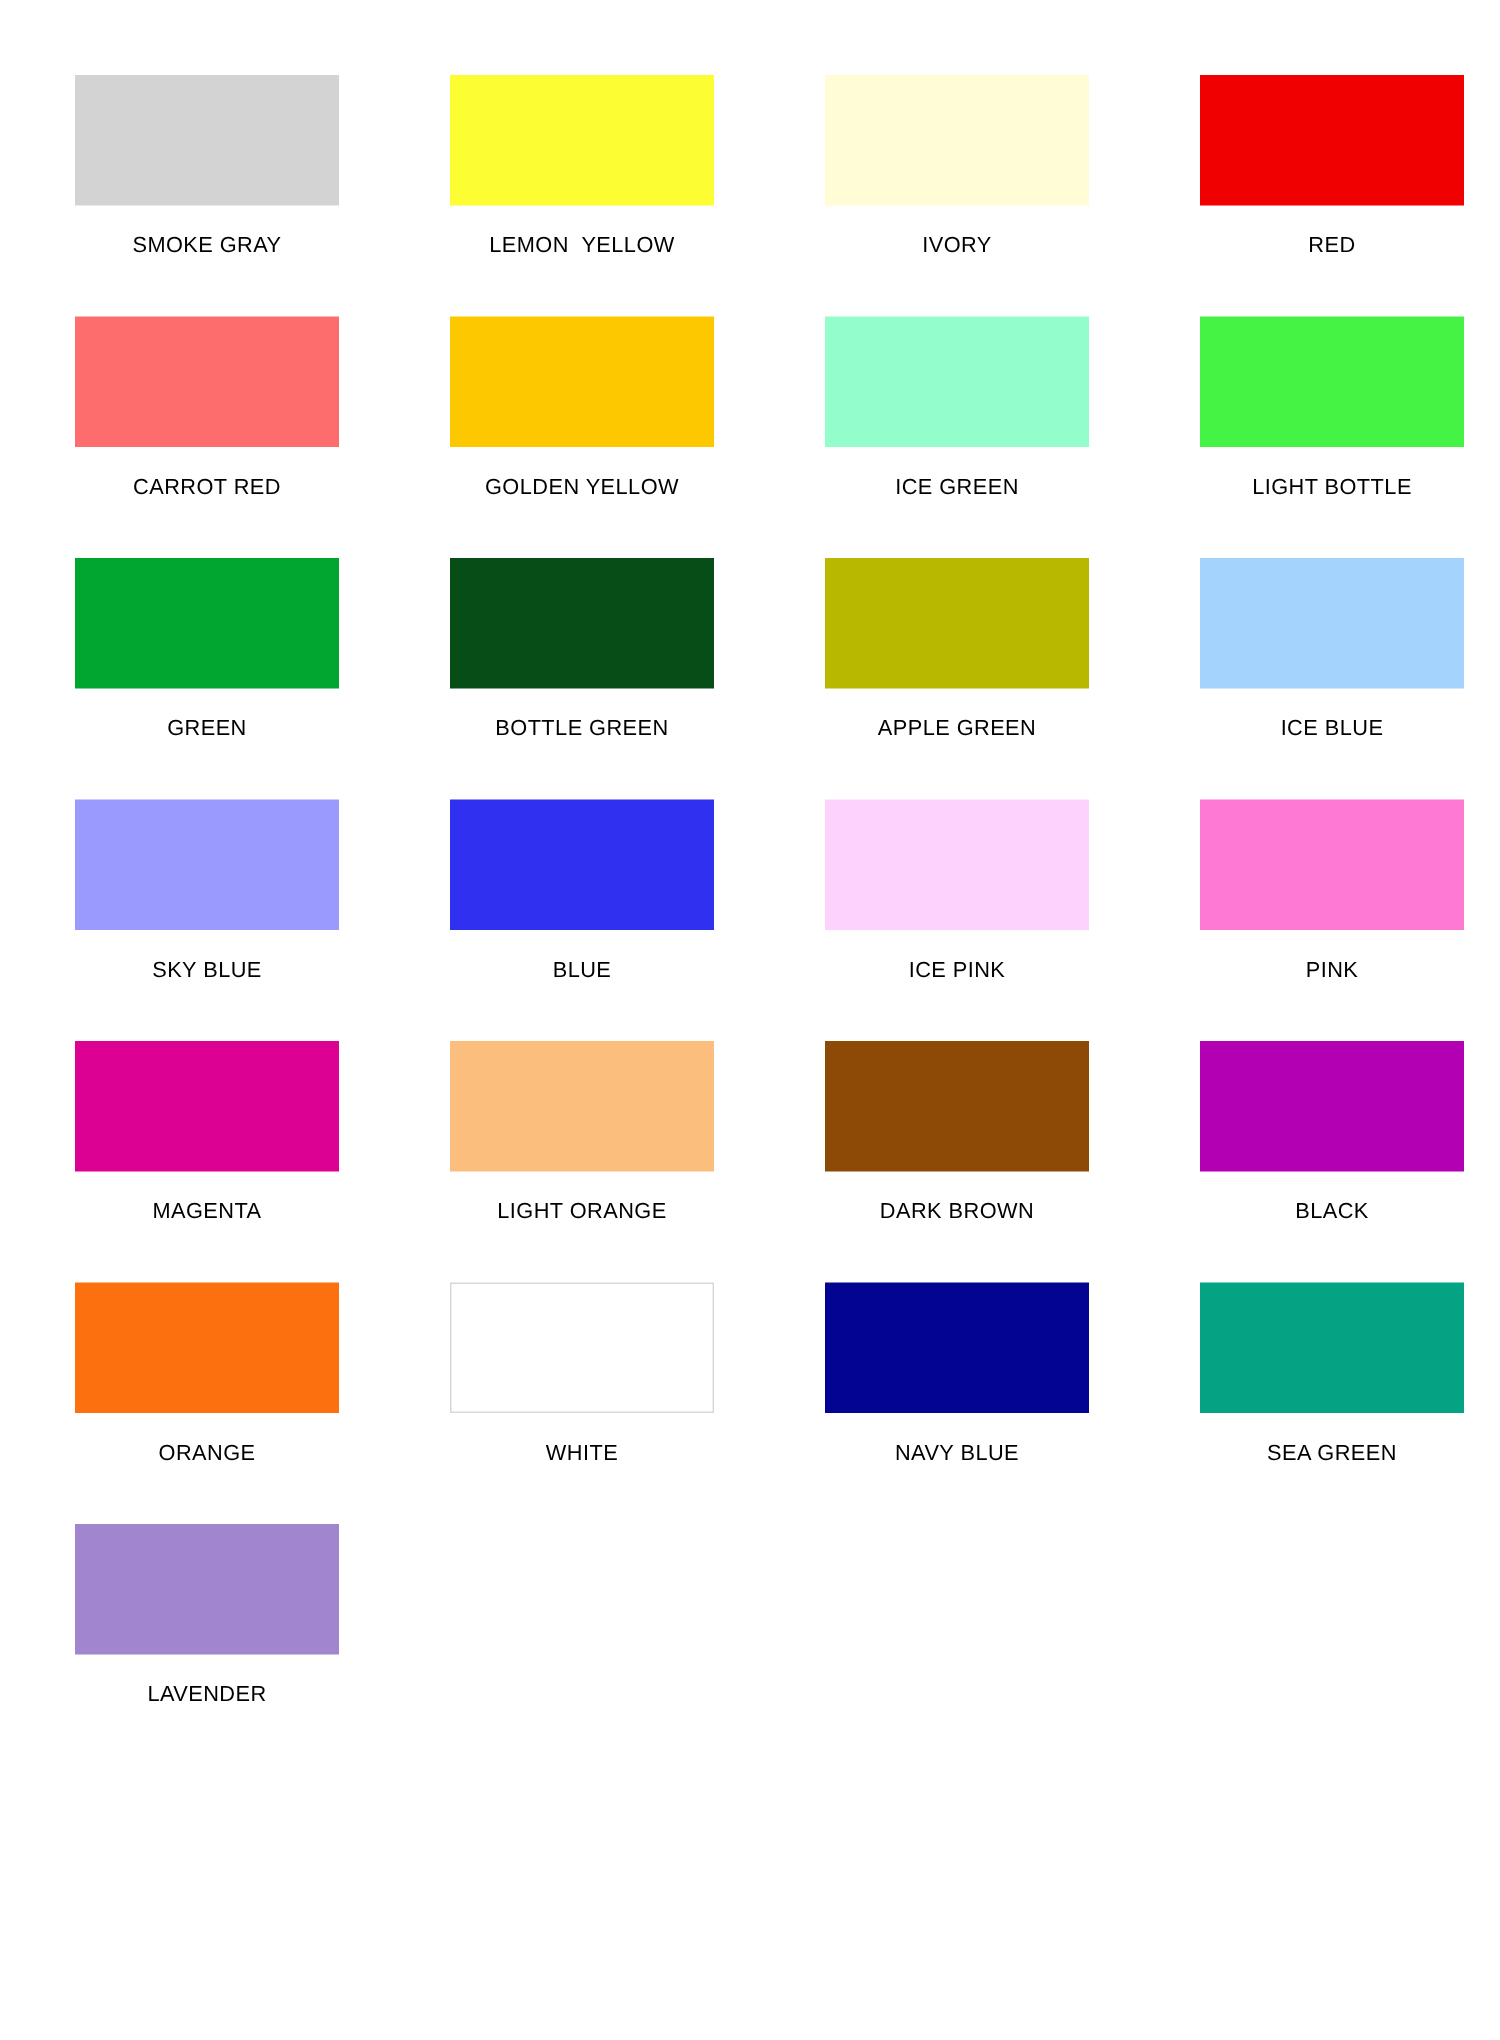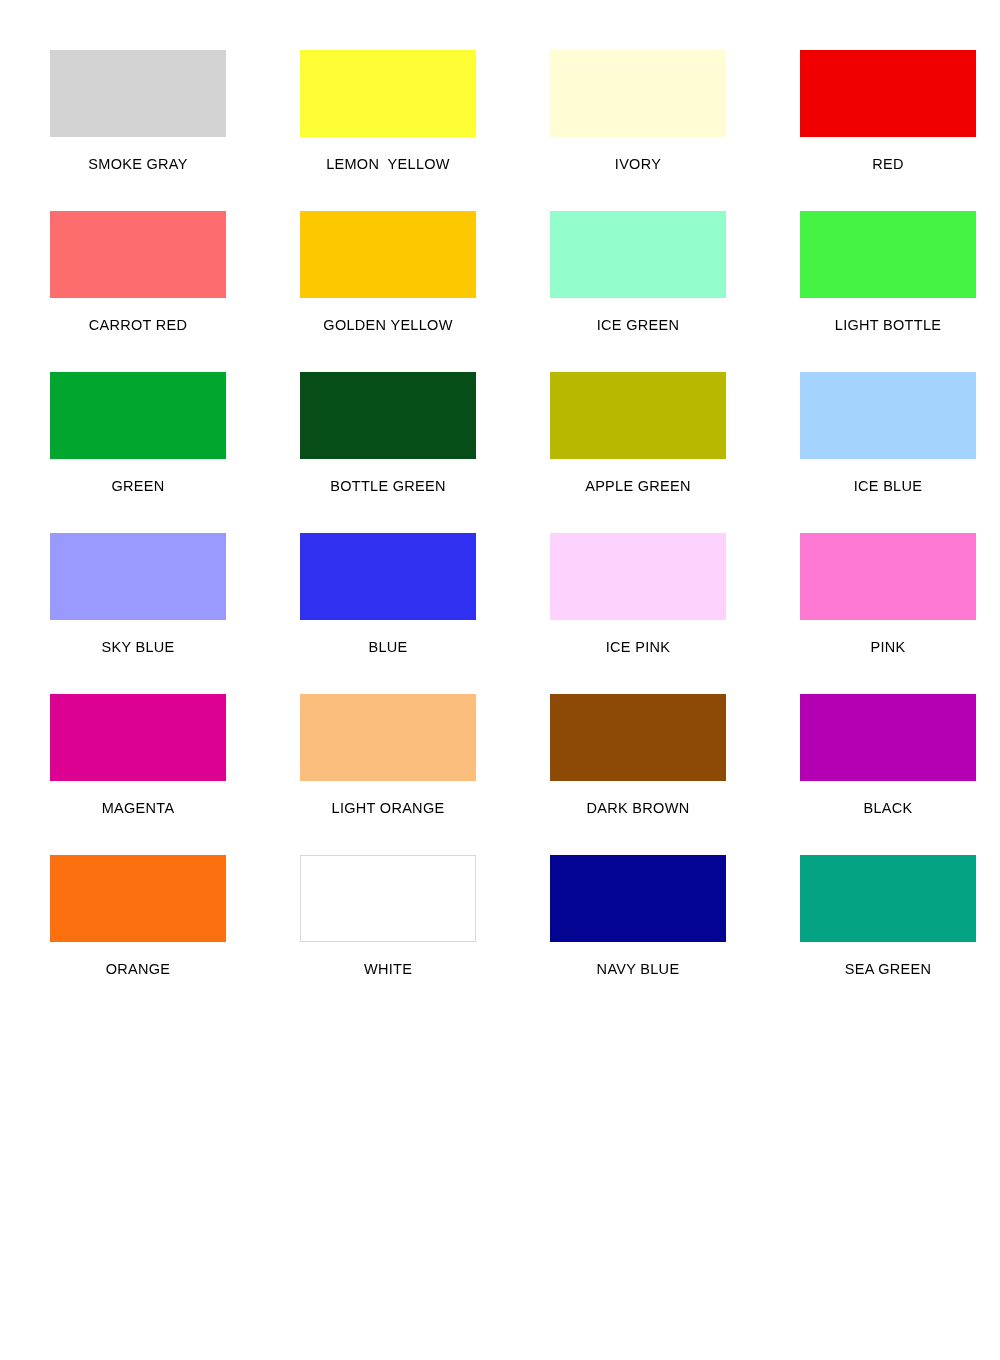--- a/index.html
+++ b/index.html
@@ -157,14 +157,18 @@
         <span class="swatch-label">WHITE</span>
       </div>
       <div class="swatch-cell">
         <div class="swatch-chip" style="background-color: rgb(4, 4, 147);"></div>
         <span class="swatch-label">NAVY BLUE</span>
       </div>
       <div class="swatch-cell">
         <div class="swatch-chip" style="background-color: rgb(3, 163, 131);"></div>
         <span class="swatch-label">SEA GREEN</span>
       </div>
+      <div class="swatch-cell">
+        <div class="swatch-chip" style="background-color: rgb(161, 134, 206);"></div>
+        <span class="swatch-label">LAVENDER</span>
+      </div>
     </div>
 </div>
 
 </body></html>

